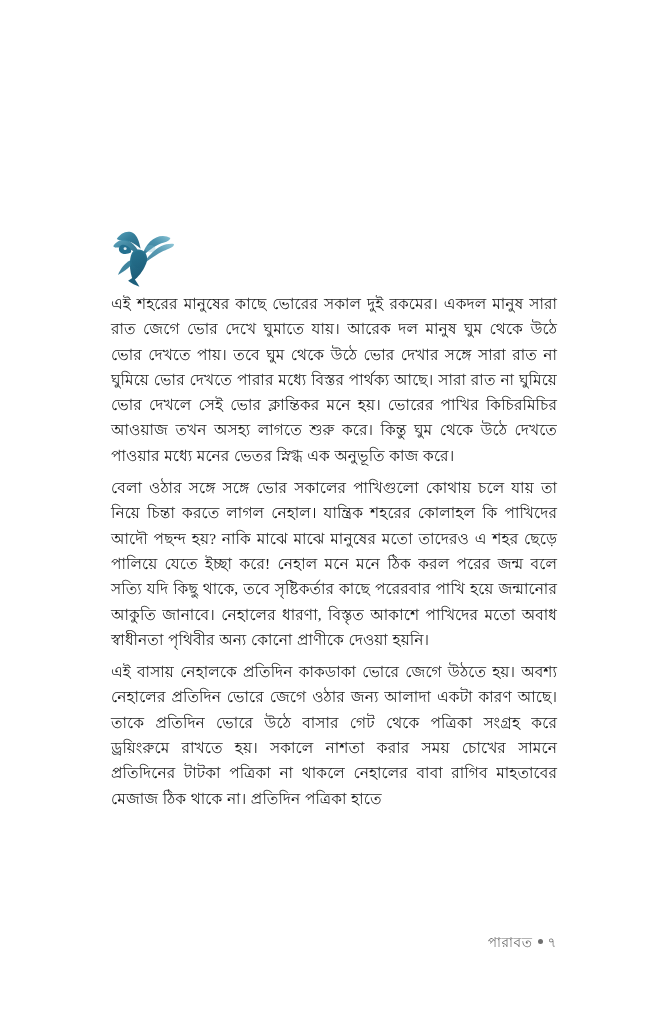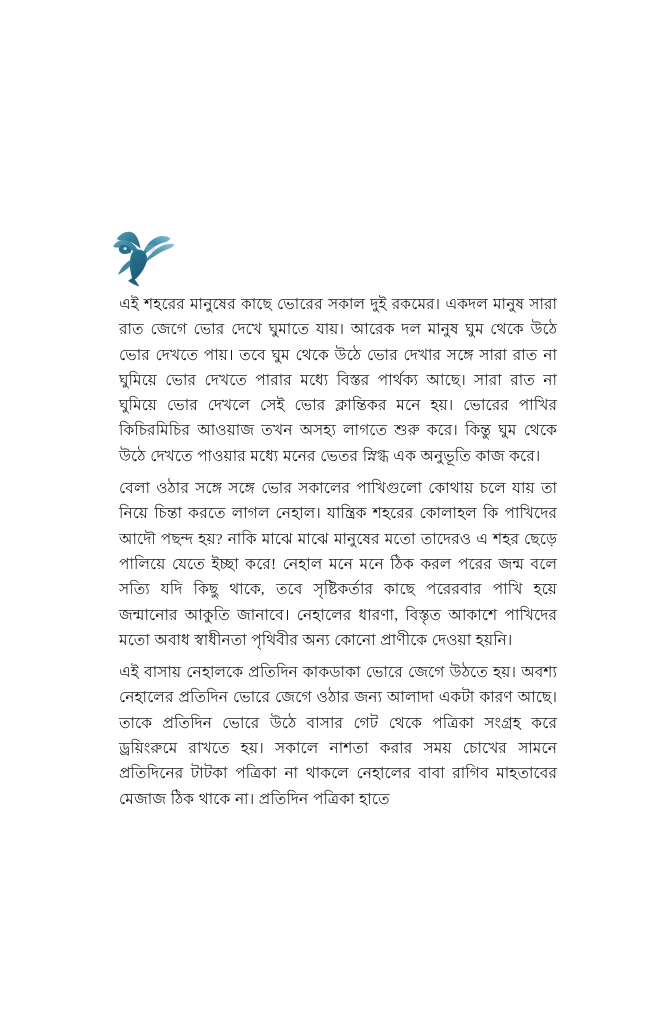--- a/index.html
+++ b/index.html
@@ -34,21 +34,21 @@
 
   
   .text-block {
     position: absolute;
     left: 107px;
     top: 291px;
     width: 450px;
   }
 
   .para {
-    margin: 0 0 7px 12px;
+    margin: 0 0 7px 4px;
     text-align: justify;
     text-align-last: left;
     font-size: 15.4px;
     line-height: 25.3px;
     color: #1b1b1b;
     letter-spacing: 0.1px;
     word-spacing: 0.6px;
     font-family: "Liberation Serif", "DejaVu Serif", serif;
     -webkit-font-feature-settings: "kern" 1;
     font-feature-settings: "kern" 1;
@@ -130,14 +130,17 @@
       <ellipse cx="72" cy="38" rx="9" ry="6" fill="#7cbcd0" opacity="0.35"></ellipse>
     </svg>
   </div>
 
   <div class="text-block">
     <p class="para">এই শহরের মানুষের কাছে ভোরের সকাল দুই রকমের। একদল মানুষ সারা রাত জেগে ভোর দেখে ঘুমাতে যায়। আরেক দল মানুষ ঘুম থেকে উঠে ভোর দেখতে পায়। তবে ঘুম থেকে উঠে ভোর দেখার সঙ্গে সারা রাত না ঘুমিয়ে ভোর দেখতে পারার মধ্যে বিস্তর পার্থক্য আছে। সারা রাত না ঘুমিয়ে ভোর দেখলে সেই ভোর ক্লান্তিকর মনে হয়। ভোরের পাখির কিচিরমিচির আওয়াজ তখন অসহ্য লাগতে শুরু করে। কিন্তু ঘুম থেকে উঠে দেখতে পাওয়ার মধ্যে মনের ভেতর স্নিগ্ধ এক অনুভূতি কাজ করে।</p>
     <p class="para">বেলা ওঠার সঙ্গে সঙ্গে ভোর সকালের পাখিগুলো কোথায় চলে যায় তা নিয়ে চিন্তা করতে লাগল নেহাল। যান্ত্রিক শহরের কোলাহল কি পাখিদের আদৌ পছন্দ হয়? নাকি মাঝে মাঝে মানুষের মতো তাদেরও এ শহর ছেড়ে পালিয়ে যেতে ইচ্ছা করে! নেহাল মনে মনে ঠিক করল পরের জন্ম বলে সত্যি যদি কিছু থাকে, তবে সৃষ্টিকর্তার কাছে পরেরবার পাখি হয়ে জন্মানোর আকুতি জানাবে। নেহালের ধারণা, বিস্তৃত আকাশে পাখিদের মতো অবাধ স্বাধীনতা পৃথিবীর অন্য কোনো প্রাণীকে দেওয়া হয়নি।</p>
     <p class="para">এই বাসায় নেহালকে প্রতিদিন কাকডাকা ভোরে জেগে উঠতে হয়। অবশ্য নেহালের প্রতিদিন ভোরে জেগে ওঠার জন্য আলাদা একটা কারণ আছে। তাকে প্রতিদিন ভোরে উঠে বাসার গেট থেকে পত্রিকা সংগ্রহ করে ড্রয়িংরুমে রাখতে হয়। সকালে নাশতা করার সময় চোখের সামনে প্রতিদিনের টাটকা পত্রিকা না থাকলে নেহালের বাবা রাগিব মাহতাবের মেজাজ ঠিক থাকে না। প্রতিদিন পত্রিকা হাতে</p>
   </div>
 
+  <div class="footer">
+    <span class="footer-label">পারাবত</span><span class="dot"></span><span class="footer-page">৭</span>
+  </div>
 
 </div>
 
 </body></html>

